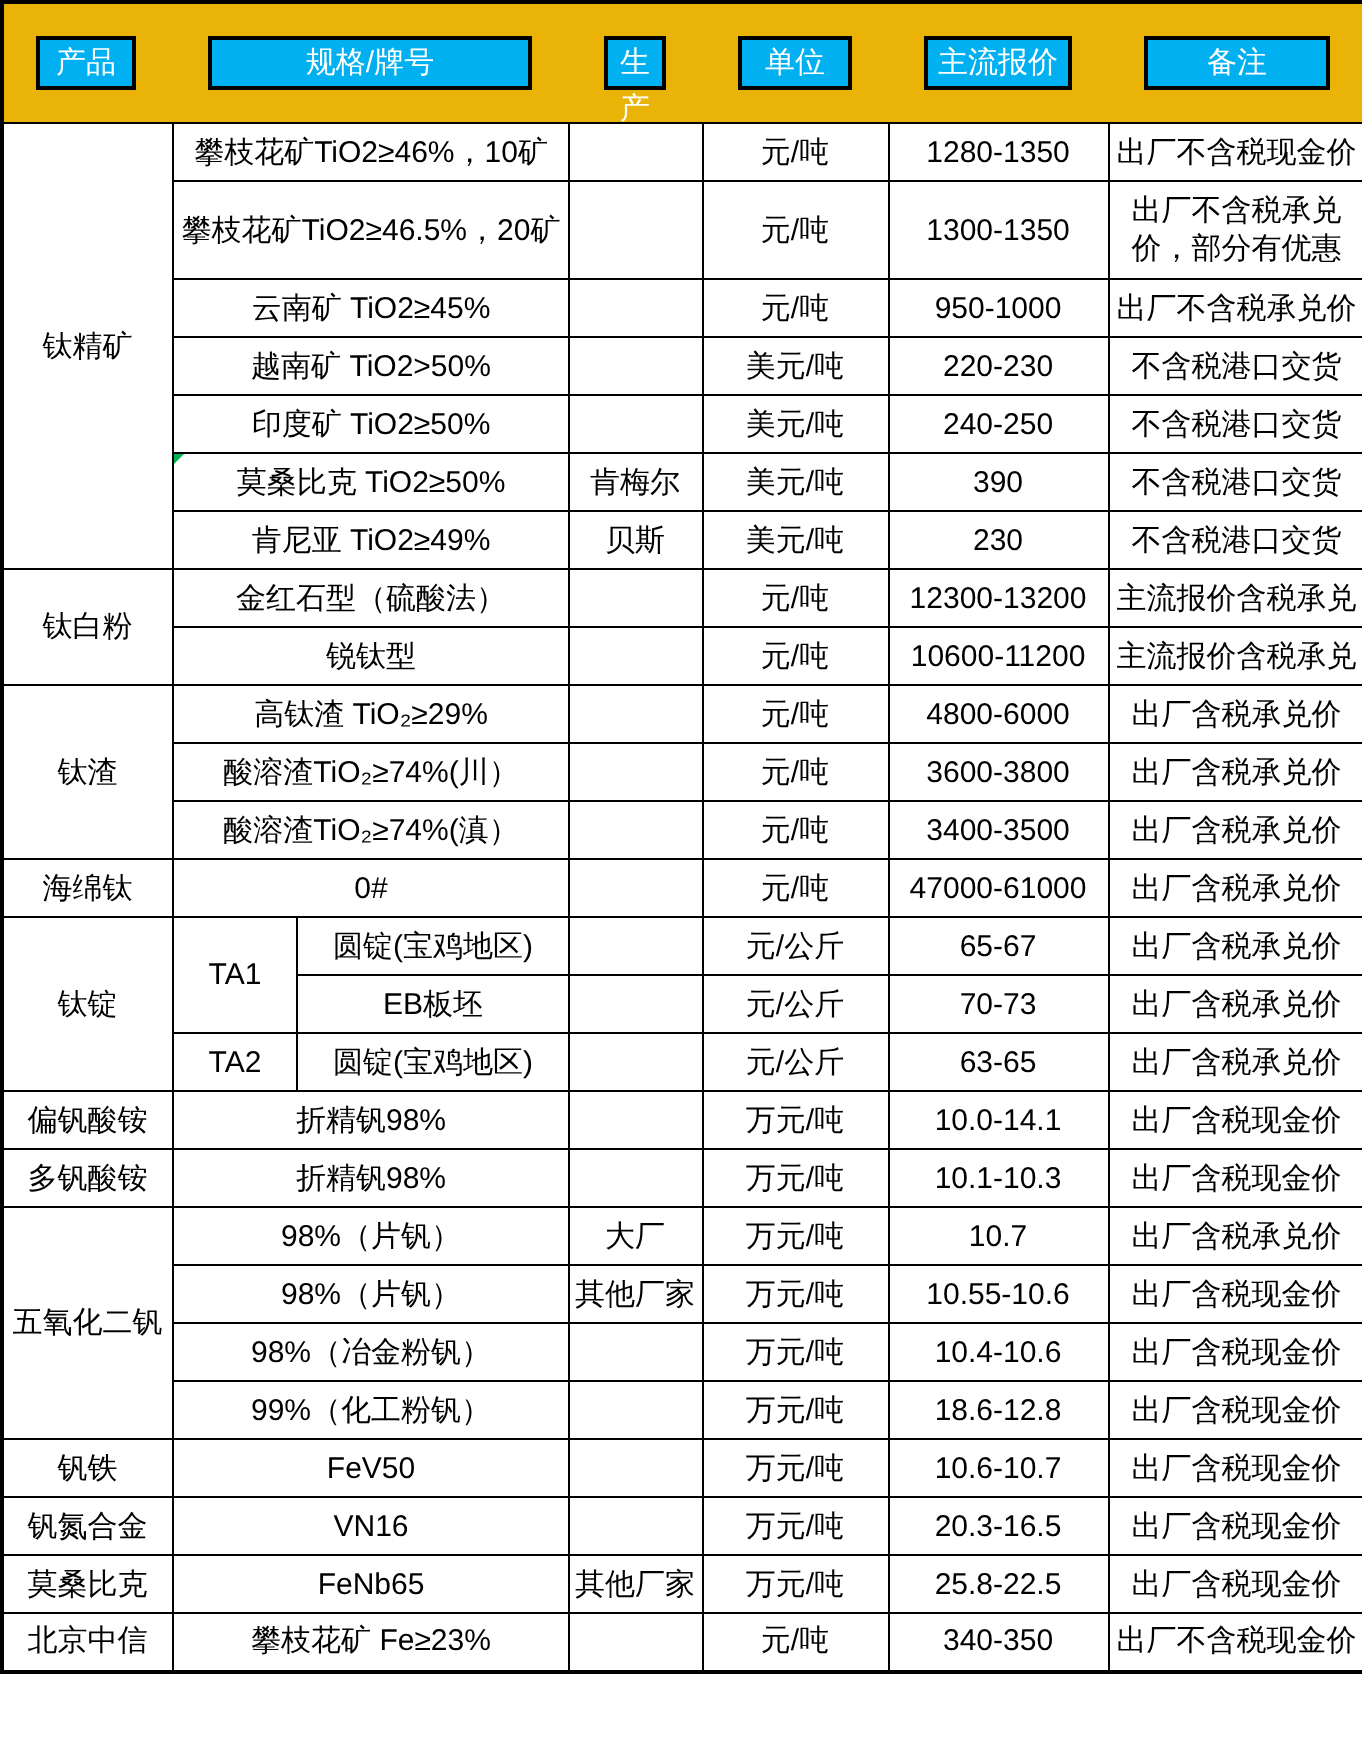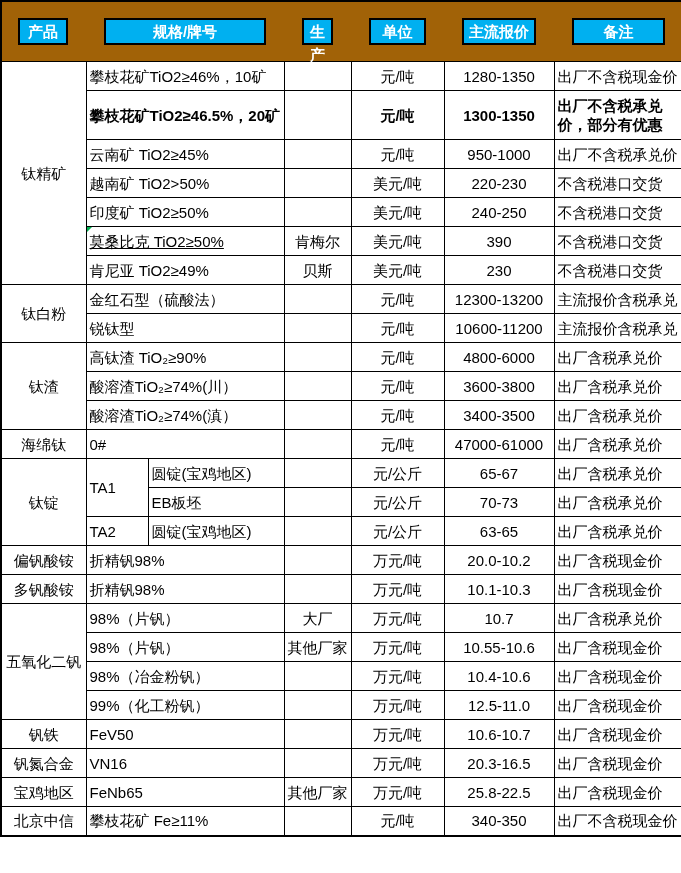--- a/index.html
+++ b/index.html
@@ -24,22 +24,22 @@
   table.price-table {
     width: 681px;
     border-collapse: collapse;
     table-layout: fixed;
     border: 2px solid var(--border-color);
   }
   thead tr { height: 30px; }
   th {
     padding: 16px;
     border: none;
-    background: #a16207;
-    font-weight: bold;
+    background: #eab308;
+    font-weight: normal;
     vertical-align: middle;
   }
   .hc {
     margin: 0 2px;
     height: 27px;
     line-height: 23px;
     border: 2px solid var(--border-color);
     background: var(--header-bg);
     color: var(--header-text);
     font-size: 15px;
@@ -52,22 +52,22 @@
     border: 1.5px solid var(--border-color);
     font-size: 15px;
     line-height: 19px;
     color: #000;
     vertical-align: middle;
     padding: 0 2px;
     overflow: hidden;
     background: #fff;
   }
   td.center { text-align: center; padding: 0 1px; }
-  td.left   { text-align: left; padding: 0 2px 0 3px; }
-  td.has-marker { position: relative; text-decoration: underline; }
+  td.left   { text-align: center; padding: 0 2px 0 3px; }
+  td.has-marker { position: relative; }
   .corner-marker {
     position: absolute;
     top: 0; left: 0;
     width: 0; height: 0;
     border-top: 5px solid var(--marker-green);
     border-right: 5px solid transparent;
     display: block;
   }
 </style>
 </head>
@@ -108,21 +108,21 @@
     </thead>
     <tbody>
         <tr>
           <td rowspan="7" class="center">钛精矿</td>
           <td colspan="2" class="left">攀枝花矿TiO2≥46%，10矿</td>
           <td class="center"></td>
           <td class="center">元/吨</td>
           <td class="center">1280-1350</td>
           <td class="left">出厂不含税现金价</td>
         </tr>
-        <tr style="height: 49px; font-weight: bold;">
+        <tr style="height: 49px;">
           <td colspan="2" class="left">攀枝花矿TiO2≥46.5%，20矿</td>
           <td class="center"></td>
           <td class="center">元/吨</td>
           <td class="center">1300-1350</td>
           <td class="left">出厂不含税承兑价，部分有优惠</td>
         </tr>
         <tr>
           <td colspan="2" class="left">云南矿 TiO2≥45%</td>
           <td class="center"></td>
           <td class="center">元/吨</td>
@@ -167,21 +167,21 @@
         </tr>
         <tr>
           <td colspan="2" class="left">锐钛型</td>
           <td class="center"></td>
           <td class="center">元/吨</td>
           <td class="center">10600-11200</td>
           <td class="left">主流报价含税承兑</td>
         </tr>
         <tr>
           <td rowspan="3" class="center">钛渣</td>
-          <td colspan="2" class="left">高钛渣 TiO₂≥90%</td>
+          <td colspan="2" class="left">高钛渣 TiO₂≥29%</td>
           <td class="center"></td>
           <td class="center">元/吨</td>
           <td class="center">4800-6000</td>
           <td class="left">出厂含税承兑价</td>
         </tr>
         <tr>
           <td colspan="2" class="left">酸溶渣TiO₂≥74%(川）</td>
           <td class="center"></td>
           <td class="center">元/吨</td>
           <td class="center">3600-3800</td>
@@ -224,21 +224,21 @@
           <td class="center"></td>
           <td class="center">元/公斤</td>
           <td class="center">63-65</td>
           <td class="left">出厂含税承兑价</td>
         </tr>
         <tr>
           <td class="center">偏钒酸铵</td>
           <td colspan="2" class="left">折精钒98%</td>
           <td class="center"></td>
           <td class="center">万元/吨</td>
-          <td class="center">20.0-10.2</td>
+          <td class="center">10.0-14.1</td>
           <td class="left">出厂含税现金价</td>
         </tr>
         <tr>
           <td class="center">多钒酸铵</td>
           <td colspan="2" class="left">折精钒98%</td>
           <td class="center"></td>
           <td class="center">万元/吨</td>
           <td class="center">10.1-10.3</td>
           <td class="left">出厂含税现金价</td>
         </tr>
@@ -261,50 +261,50 @@
           <td colspan="2" class="left">98%（冶金粉钒）</td>
           <td class="center"></td>
           <td class="center">万元/吨</td>
           <td class="center">10.4-10.6</td>
           <td class="left">出厂含税现金价</td>
         </tr>
         <tr>
           <td colspan="2" class="left">99%（化工粉钒）</td>
           <td class="center"></td>
           <td class="center">万元/吨</td>
-          <td class="center">12.5-11.0</td>
+          <td class="center">18.6-12.8</td>
           <td class="left">出厂含税现金价</td>
         </tr>
         <tr>
           <td class="center">钒铁</td>
           <td colspan="2" class="left">FeV50</td>
           <td class="center"></td>
           <td class="center">万元/吨</td>
           <td class="center">10.6-10.7</td>
           <td class="left">出厂含税现金价</td>
         </tr>
         <tr>
           <td class="center">钒氮合金</td>
           <td colspan="2" class="left">VN16</td>
           <td class="center"></td>
           <td class="center">万元/吨</td>
           <td class="center">20.3-16.5</td>
           <td class="left">出厂含税现金价</td>
         </tr>
         <tr>
-          <td class="center">宝鸡地区</td>
+          <td class="center">莫桑比克</td>
           <td colspan="2" class="left">FeNb65</td>
           <td class="center">其他厂家</td>
           <td class="center">万元/吨</td>
           <td class="center">25.8-22.5</td>
           <td class="left">出厂含税现金价</td>
         </tr>
         <tr>
           <td class="center">北京中信</td>
-          <td colspan="2" class="left">攀枝花矿 Fe≥11%</td>
+          <td colspan="2" class="left">攀枝花矿 Fe≥23%</td>
           <td class="center"></td>
           <td class="center">元/吨</td>
           <td class="center">340-350</td>
           <td class="left">出厂不含税现金价</td>
         </tr>
       </tbody>
   </table>
 </div>
 
 </body></html>

